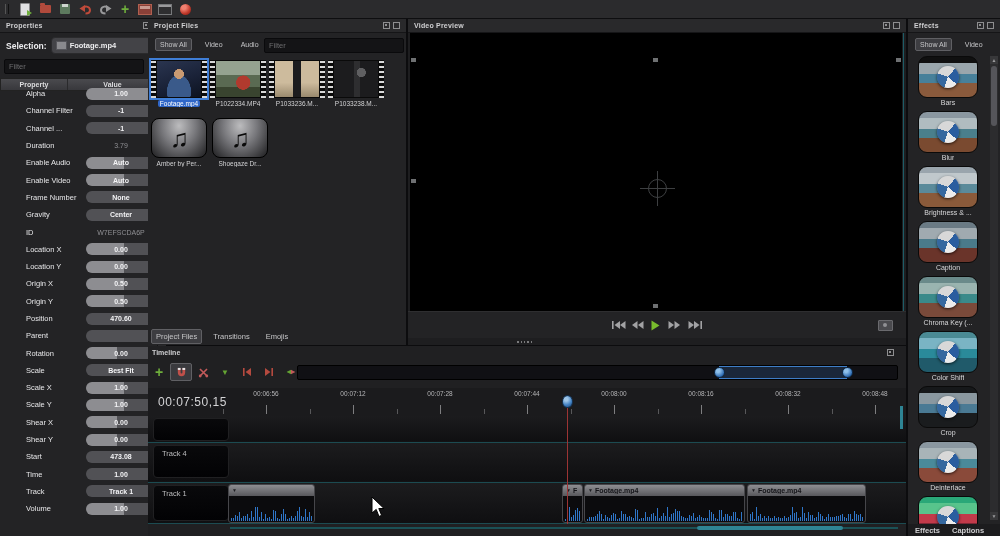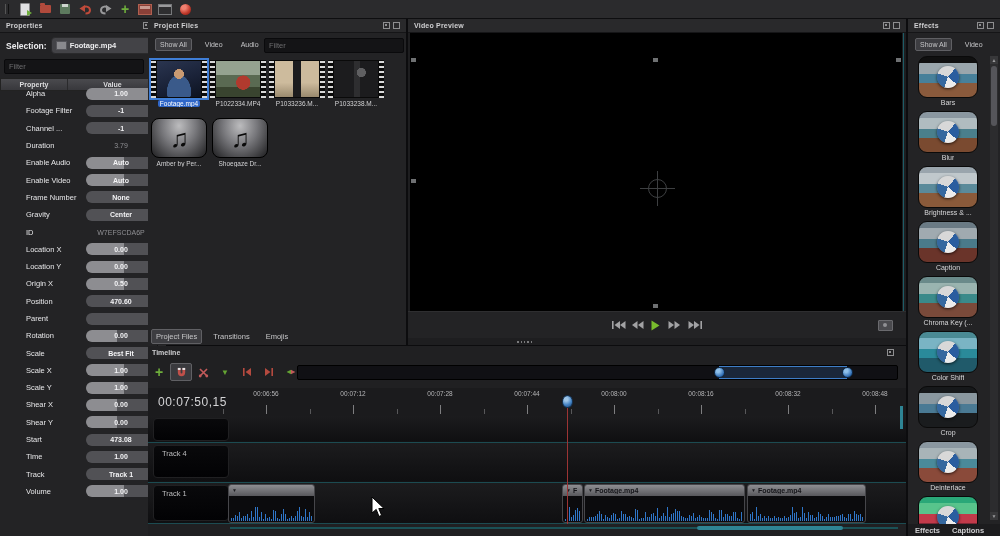--- a/index.html
+++ b/index.html
@@ -216,21 +216,21 @@
       <span class="c2">Value</span>
     </div>
     <div id="prop-rows">
 
         <div class="prop-row">
           <span class="prop-label">Alpha</span>
           <span class="pill" style="background: linear-gradient(to right, rgb(141, 141, 145) 100%, rgb(81, 81, 85) 100%);">1.00</span>
         </div>
 
         <div class="prop-row">
-          <span class="prop-label">Footage Filter</span>
+          <span class="prop-label">Channel Filter</span>
           <span class="pill" style="background: linear-gradient(to right, rgb(141, 141, 145) 0%, rgb(81, 81, 85) 0%);">-1</span>
         </div>
 
         <div class="prop-row">
           <span class="prop-label">Channel ...</span>
           <span class="pill" style="background: linear-gradient(to right, rgb(141, 141, 145) 0%, rgb(81, 81, 85) 0%);">-1</span>
         </div>
 
         <div class="prop-row">
           <span class="prop-label">Duration</span>
@@ -271,20 +271,24 @@
         <div class="prop-row">
           <span class="prop-label">Location Y</span>
           <span class="pill" style="background: linear-gradient(to right, rgb(141, 141, 145) 55%, rgb(81, 81, 85) 55%);">0.00</span>
         </div>
 
         <div class="prop-row">
           <span class="prop-label">Origin X</span>
           <span class="pill" style="background: linear-gradient(to right, rgb(141, 141, 145) 55%, rgb(81, 81, 85) 55%);">0.50</span>
         </div>
 
+        <div class="prop-row">
+          <span class="prop-label">Origin Y</span>
+          <span class="pill" style="background: linear-gradient(to right, rgb(141, 141, 145) 55%, rgb(81, 81, 85) 55%);">0.50</span>
+        </div>
 
         <div class="prop-row">
           <span class="prop-label">Position</span>
           <span class="pill" style="background: linear-gradient(to right, rgb(141, 141, 145) 0%, rgb(81, 81, 85) 0%);">470.60</span>
         </div>
 
         <div class="prop-row">
           <span class="prop-label">Parent</span>
           <span class="pill" style="background: linear-gradient(to right, rgb(141, 141, 145) 0%, rgb(81, 81, 85) 0%);"></span>
         </div>

